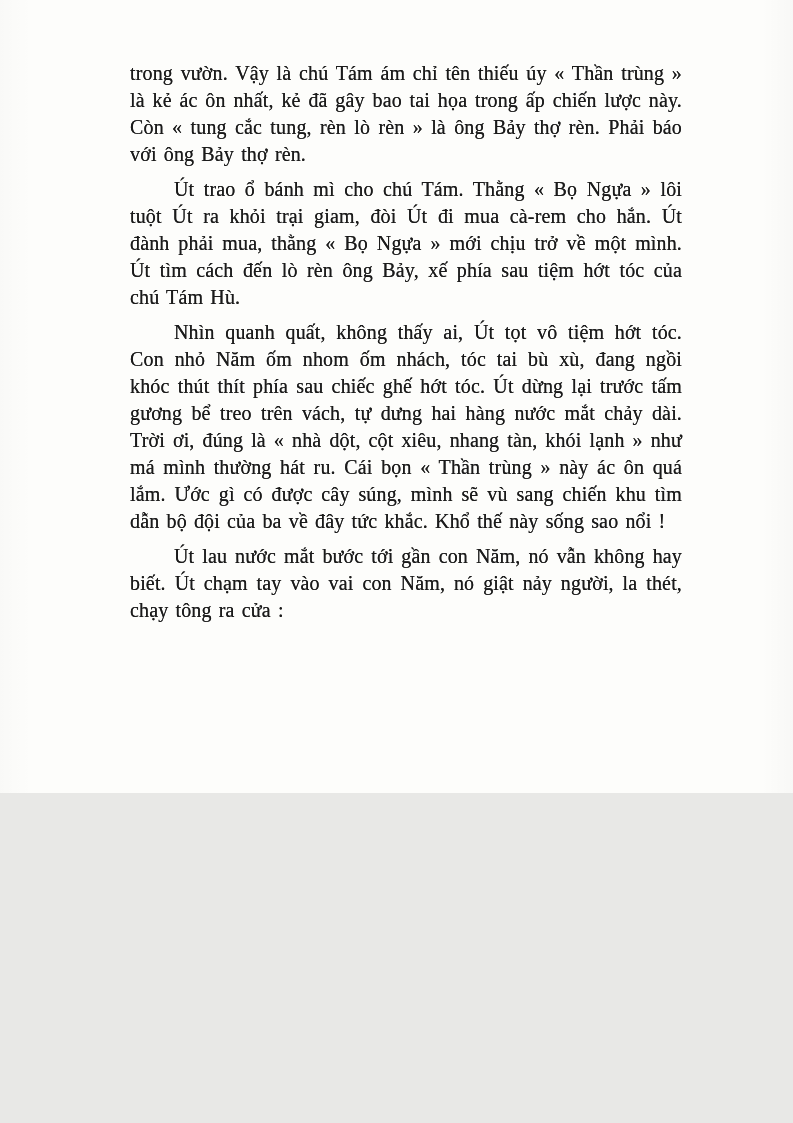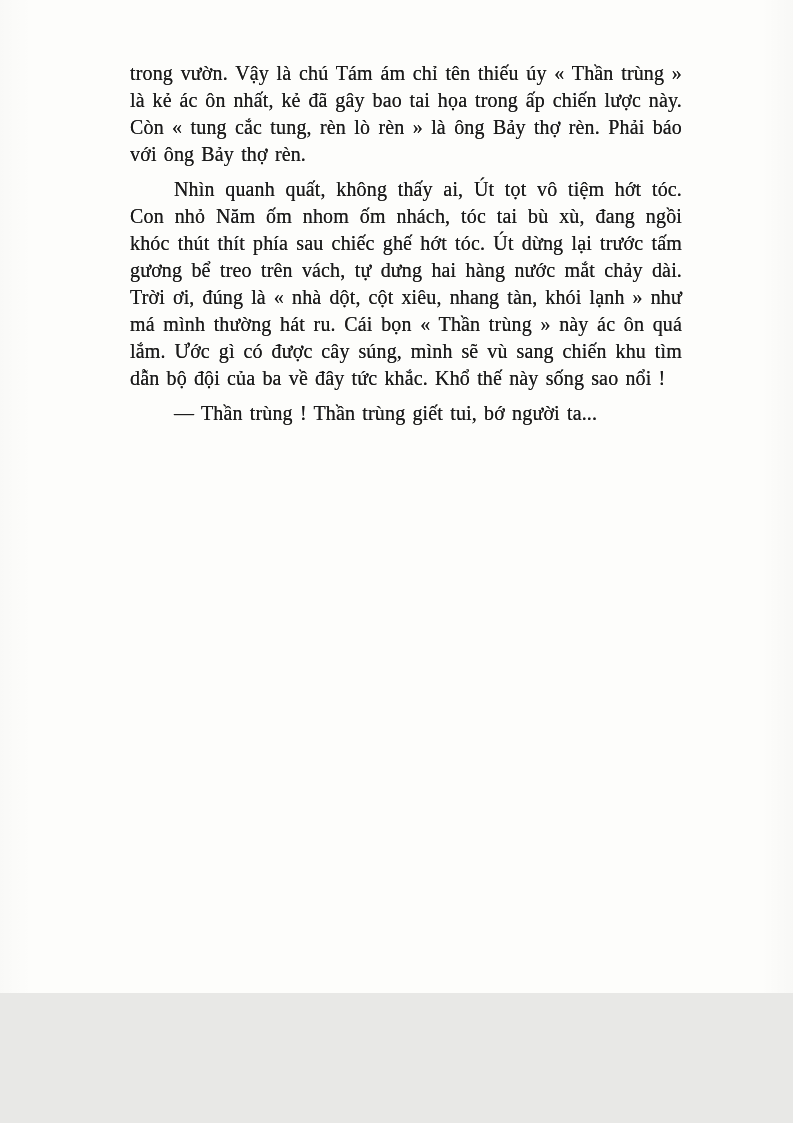--- a/index.html
+++ b/index.html
@@ -4,21 +4,21 @@
 <style>
   html, body {
     margin: 0;
     padding: 0;
     background: #e8e8e6;
     font-family: "Liberation Serif", "DejaVu Serif", serif;
   }
   .scan-page {
     position: relative;
     width: 793px;
-    height: 993px;
+    height: 793px;
     margin: 0 auto;
     background:
       linear-gradient(90deg, rgba(0,0,0,0.015) 0%, rgba(0,0,0,0) 4%, rgba(0,0,0,0) 96%, rgba(0,0,0,0.02) 100%),
       #fdfdfb;
     overflow: hidden;
   }
   .text-block {
     position: absolute;
     left: 130px;
     top: 60px;
@@ -48,17 +48,18 @@
     text-shadow: 0 0 0.5px rgba(20,20,20,0.9);
     font-style: italic;
   }
 </style>
 </head>
 <body>
 
 <div class="scan-page">
   <div class="text-block">
     <p class="no-indent">trong vườn. Vậy là chú Tám ám chỉ tên thiếu úy « Thần trùng » là kẻ ác ôn nhất, kẻ đã gây bao tai họa trong ấp chiến lược này. Còn « tung cắc tung, rèn lò rèn » là ông Bảy thợ rèn. Phải báo với ông Bảy thợ rèn.</p>
+    <p>Út trao ổ bánh mì cho chú Tám. Thằng « Bọ Ngựa » lôi tuột Út ra khỏi trại giam, đòi Út đi mua cà-rem cho hắn. Út đành phải mua, thằng « Bọ Ngựa » mới chịu trở về một mình. Út tìm cách đến lò rèn ông Bảy, xế phía sau tiệm hớt tóc của chú Tám Hù.</p>
     <p>Nhìn quanh quất, không thấy ai, Út tọt vô tiệm hớt tóc. Con nhỏ Năm ốm nhom ốm nhách, tóc tai bù xù, đang ngồi khóc thút thít phía sau chiếc ghế hớt tóc. Út dừng lại trước tấm gương bể treo trên vách, tự dưng hai hàng nước mắt chảy dài. Trời ơi, đúng là « nhà dột, cột xiêu, nhang tàn, khói lạnh » như má mình thường hát ru. Cái bọn « Thần trùng » này ác ôn quá lắm. Ước gì có được cây súng, mình sẽ vù sang chiến khu tìm dẫn bộ đội của ba về đây tức khắc. Khổ thế này sống sao nổi !</p>
-    <p>— Thần trùng ! Thần trùng giết tui, bớ người ta...</p>
+    <p>Út lau nước mắt bước tới gần con Năm, nó vẫn không hay biết. Út chạm tay vào vai con Năm, nó giật nảy người, la thét, chạy tông ra cửa :</p>
   </div>
   <div class="page-number">41</div>
 </div>
 
 </body></html>

